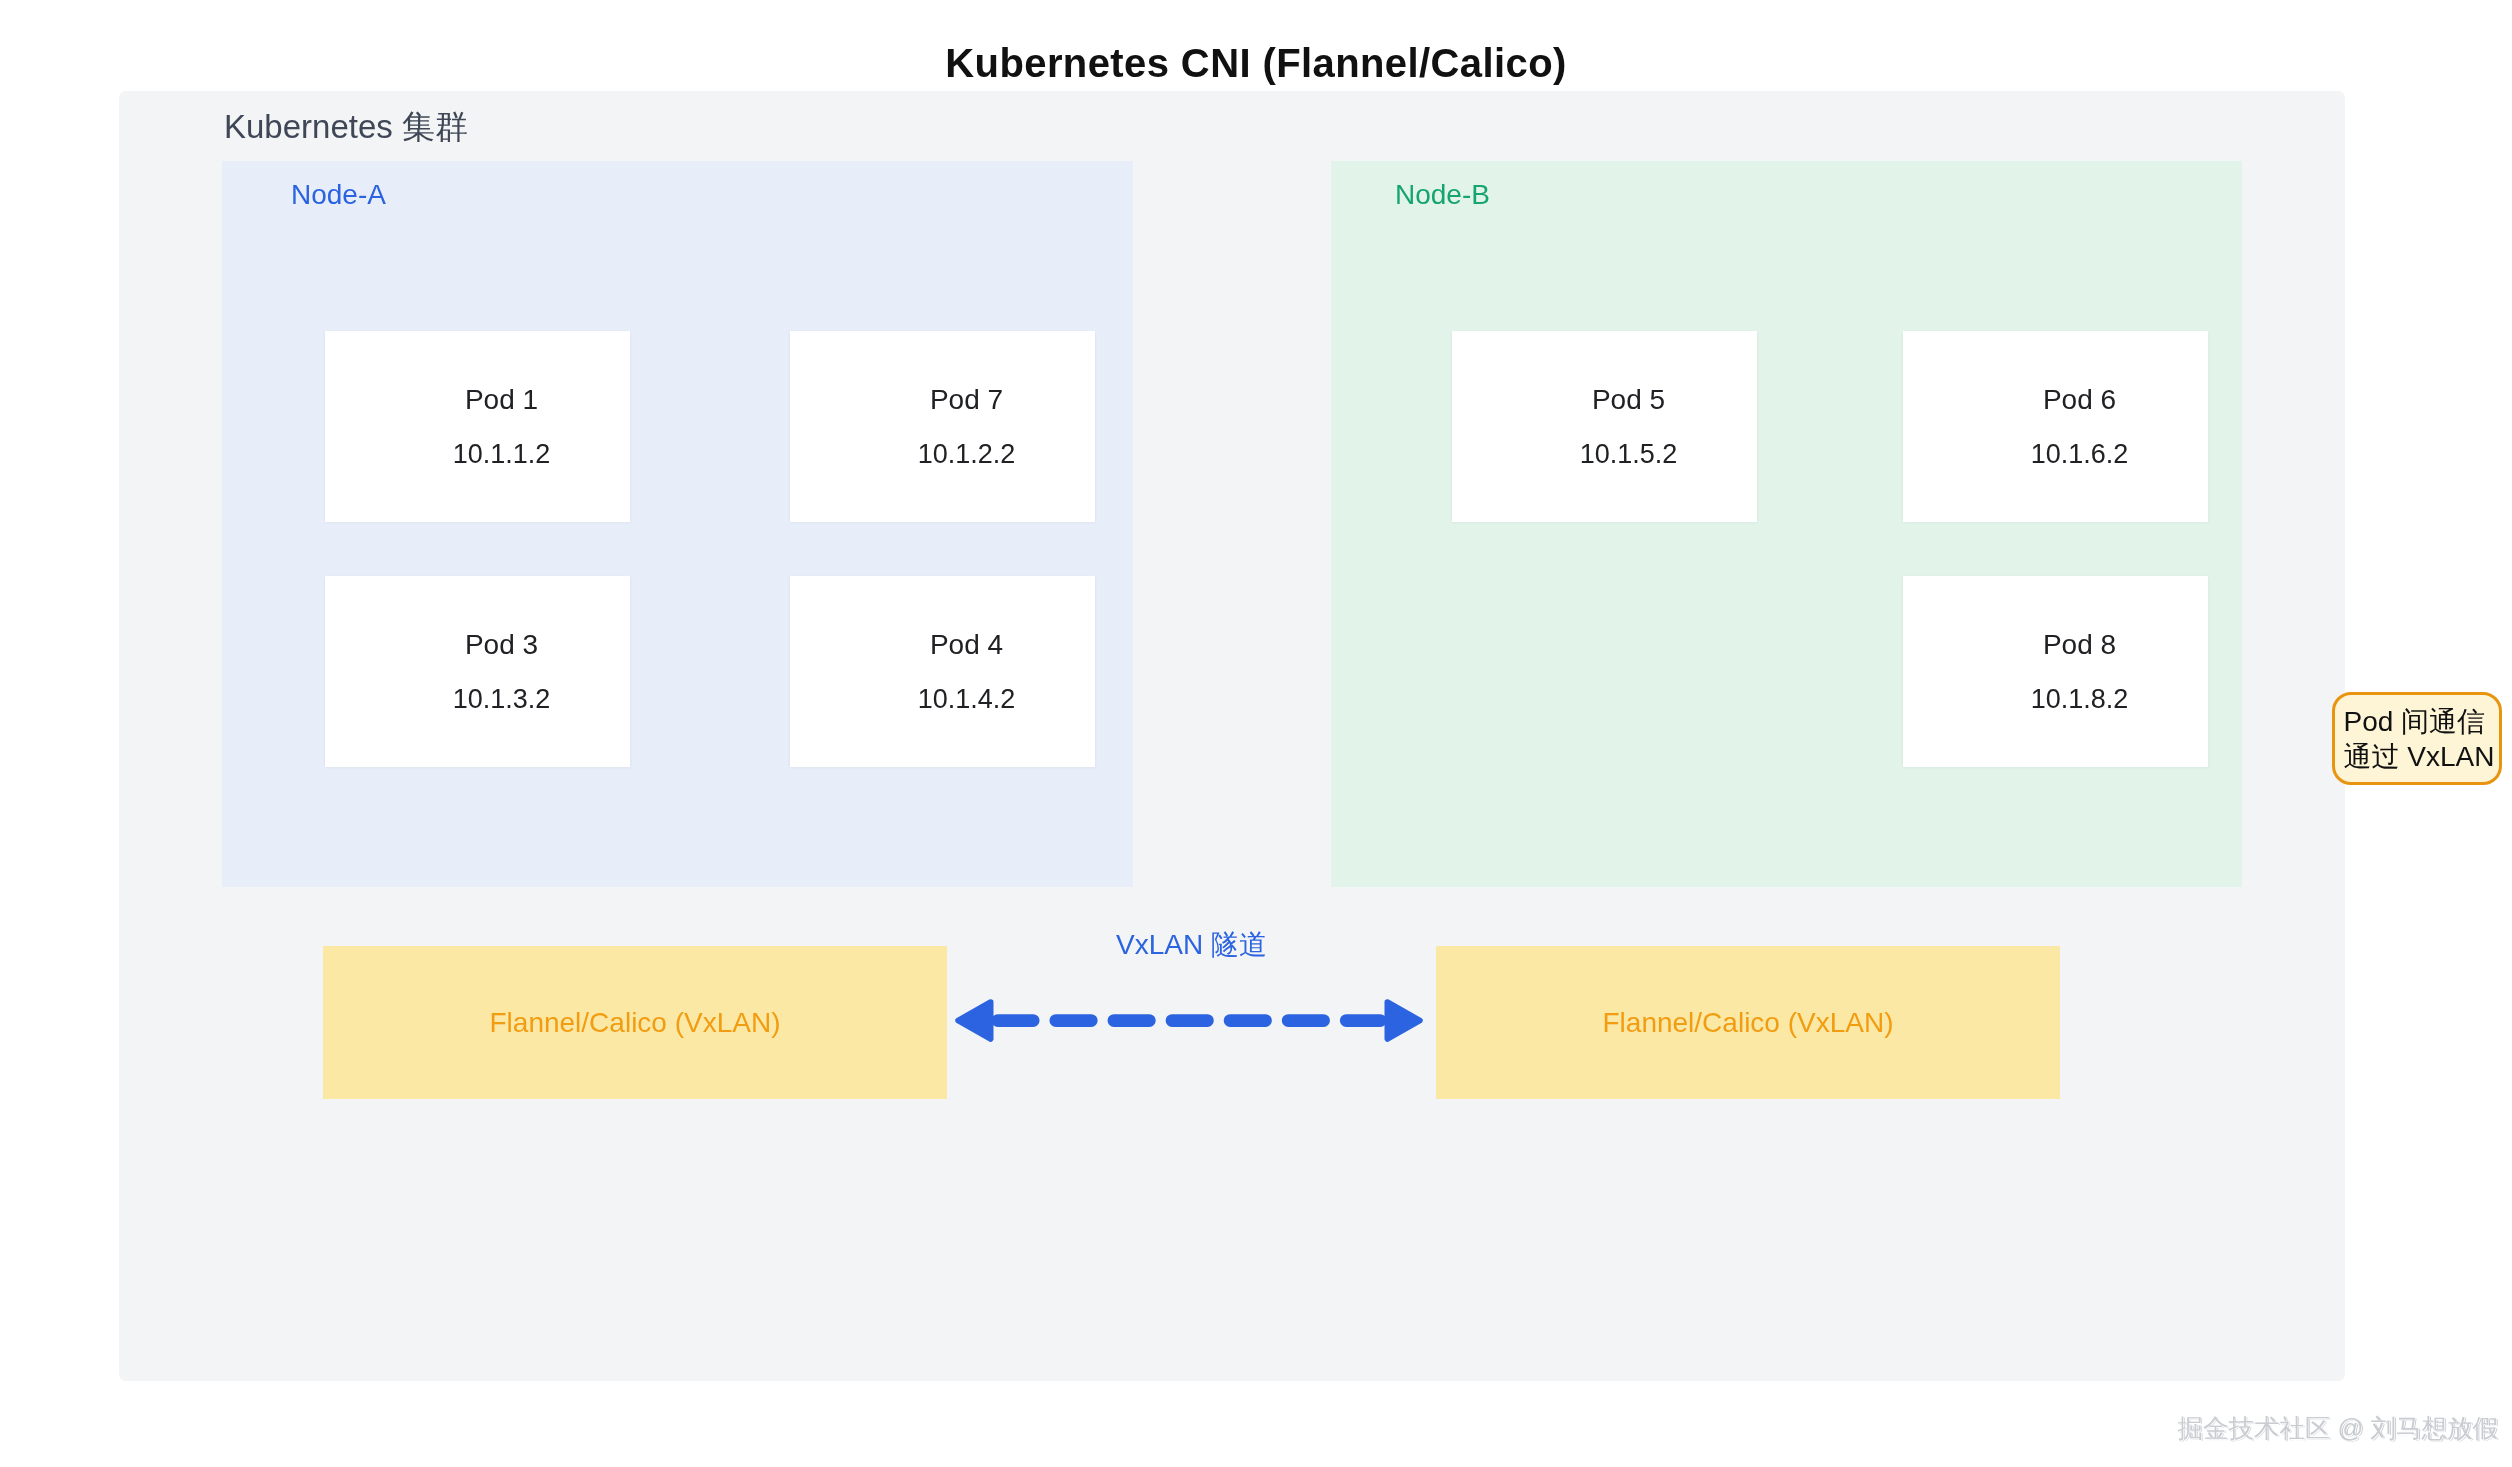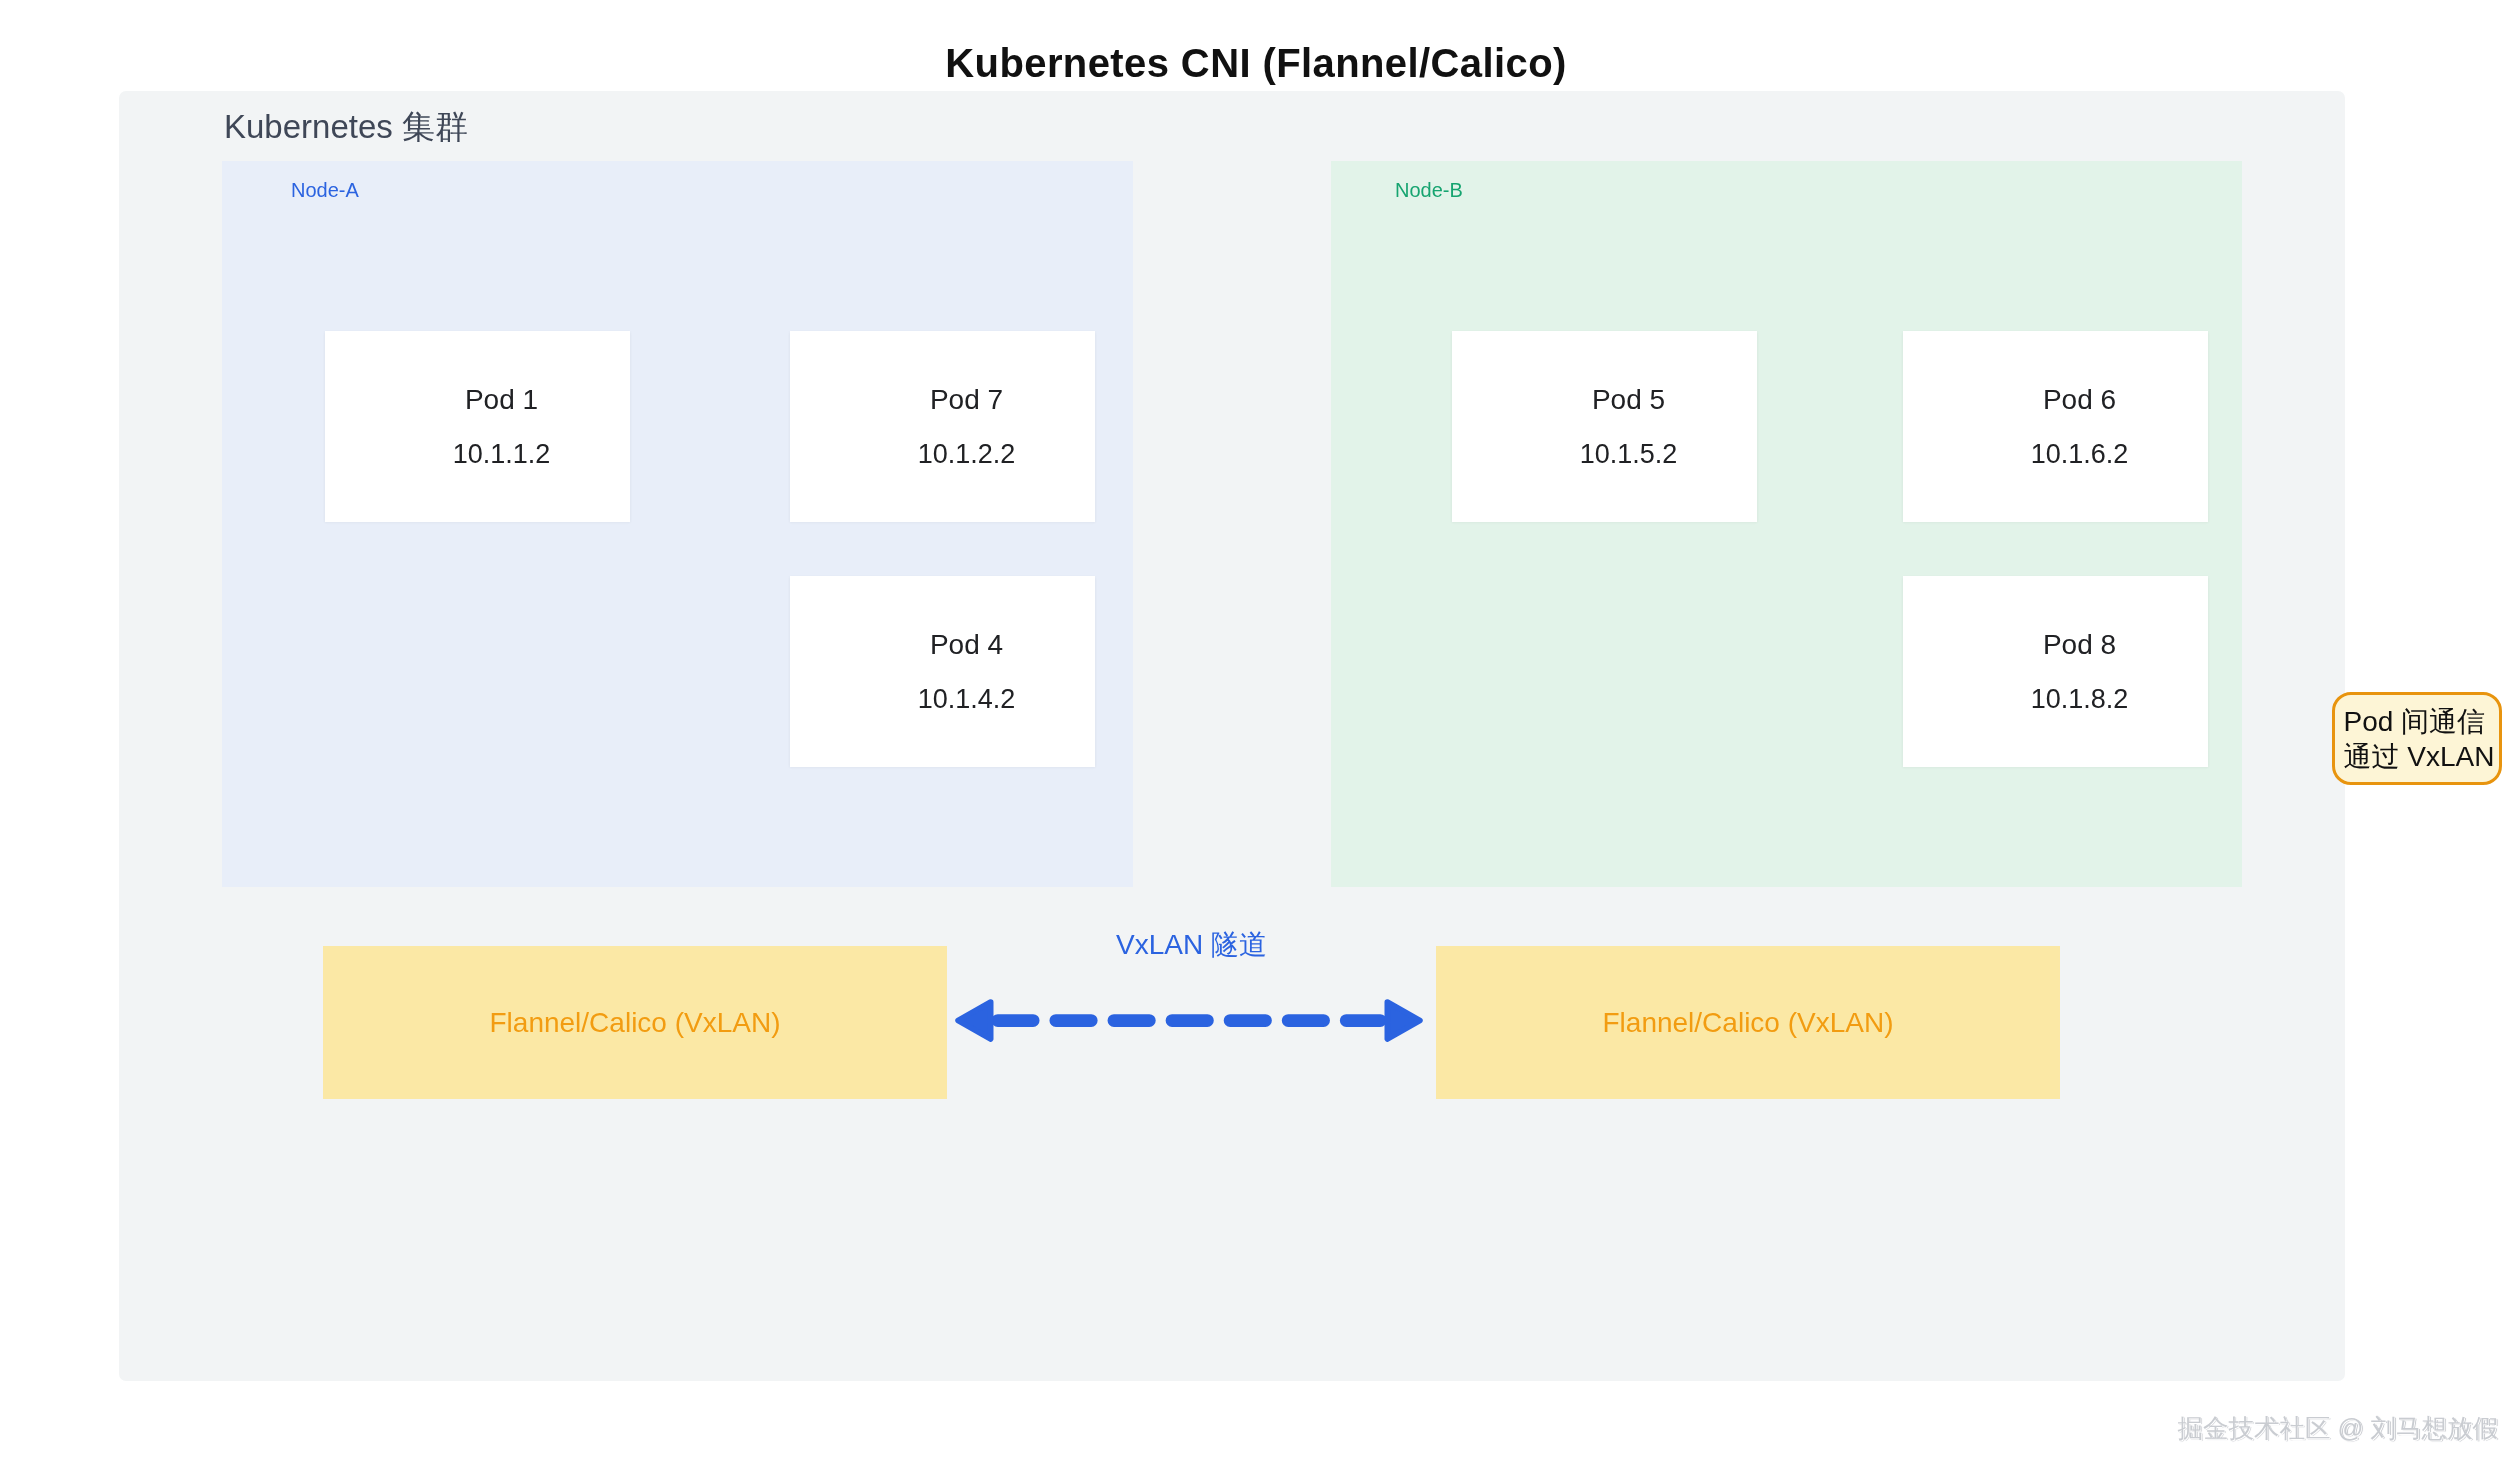--- a/index.html
+++ b/index.html
@@ -25,21 +25,21 @@
     left:119px;top:91px;width:2226px;height:1290px;
     background:var(--cluster);border-radius:7px;
   }
   .cluster-label{
     left:224px;top:105px;font-size:33px;font-weight:500;color:var(--cluster-label);
   }
 
   .node-box{width:911px;height:726px;top:161px;}
   .node-a{left:222px;background:var(--node-a);}
   .node-b{left:1331px;background:var(--node-b);}
-  .node-label{top:179px;font-size:20px;font-weight:500;}
+  .node-label{top:179px;font-size:28px;font-weight:500;}
   .node-a-label{left:291px;color:var(--blue);}
   .node-b-label{left:1395px;color:var(--green);}
 
   .pod-box{
     width:305px;height:191px;background:#ffffff;
     display:flex;flex-direction:column;align-items:center;justify-content:center;gap:23px;
     box-shadow:0 0.7px 2.8px rgba(60,64,67,0.08);
     padding-left:48px;
   }
   .pod-name{font-size:28px;color:var(--pod-text);}
@@ -89,20 +89,24 @@
   <div class="abs node-label node-b-label">Node-B</div>
 
   <div class="abs pod-box row1 colA1">
     <div class="pod-name">Pod 1</div>
     <div class="pod-ip">10.1.1.2</div>
   </div>
   <div class="abs pod-box row1 colA2">
     <div class="pod-name">Pod 7</div>
     <div class="pod-ip">10.1.2.2</div>
   </div>
+  <div class="abs pod-box row2 colA1">
+    <div class="pod-name">Pod 3</div>
+    <div class="pod-ip">10.1.3.2</div>
+  </div>
   <div class="abs pod-box row2 colA2">
     <div class="pod-name">Pod 4</div>
     <div class="pod-ip">10.1.4.2</div>
   </div>
 
   <div class="abs pod-box row1 colB1">
     <div class="pod-name">Pod 5</div>
     <div class="pod-ip">10.1.5.2</div>
   </div>
   <div class="abs pod-box row1 colB2">

